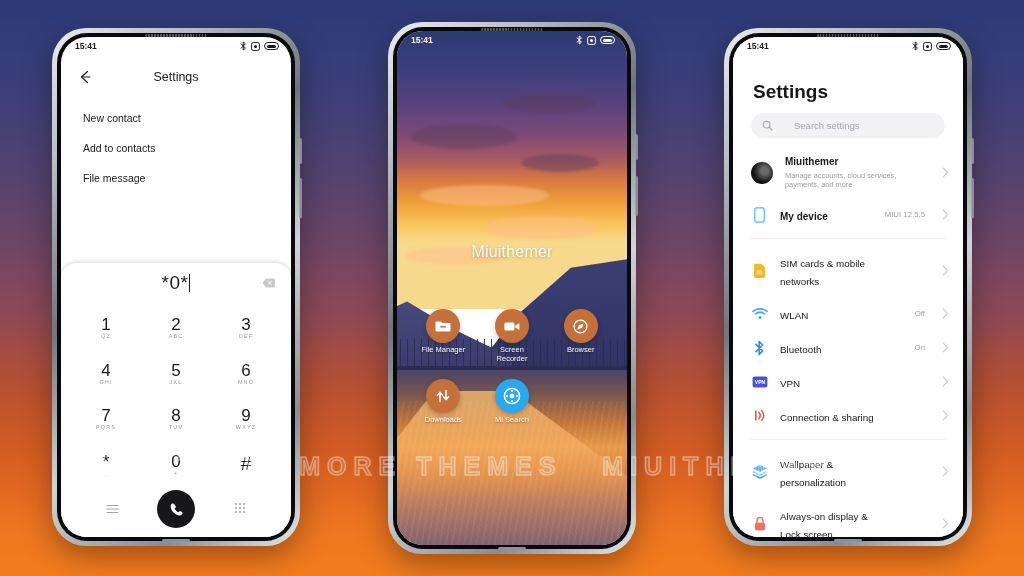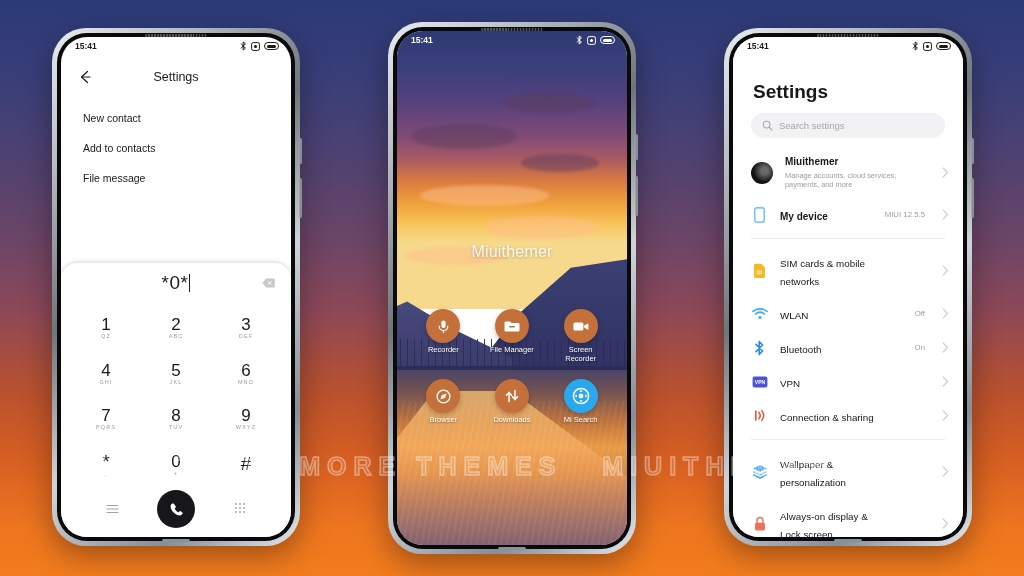--- a/index.html
+++ b/index.html
@@ -312,21 +312,21 @@
     color: #18181a;
     padding: 26px 20px 10px;
   }
   .searchbox {
     margin: 0 18px 10px;
     height: 25px;
     border-radius: 13px;
     background: #f2f2f4;
     display: flex; align-items: center;
     padding: 0 11px;
-    gap: 6px;
+    gap: 21px;
     cursor: text;
   }
   .search-ph { font-size: 9.5px; color: #a6a6ac; }
   .set-row {
     display: flex;
     align-items: center;
     padding: 8px 14px 8px 18px;
     gap: 12px;
     cursor: pointer;
     min-height: 34px;
@@ -522,30 +522,20 @@
             </svg>
           <span class="batt"></span>
         </span>
       </div>
 
       <div class="wp-brand">Miuithemer</div>
 
       <div class="appgrid">
         <div class="app">
           <span class="app-ic">
-            <svg width="17" height="17" viewBox="0 0 17 17">
-                <rect x="6.4" y="2.4" width="4.2" height="7.6" rx="2.1" fill="#fff"></rect>
-                <path d="M4.2 8.2 a4.3 4.3 0 0 0 8.6 0" fill="none" stroke="#fff" stroke-width="1.2" stroke-linecap="round"></path>
-                <path d="M8.5 12.5 V14.6" stroke="#fff" stroke-width="1.2" stroke-linecap="round"></path>
-              </svg>
-          </span>
-          <span class="app-lb">Recorder</span>
-        </div>
-        <div class="app">
-          <span class="app-ic">
             <svg width="18" height="15" viewBox="0 0 18 15">
                 <path d="M1.5 3.4 a1 1 0 0 1 1-1 H7 l1.4 1.6 H15.5 a1 1 0 0 1 1 1 v6.6 a1 1 0 0 1 -1 1 H2.5 a1 1 0 0 1 -1 -1 Z" fill="#fff"></path>
                 <rect x="6" y="7" width="6" height="1.4" rx="0.7" fill="#c4703a"></rect>
               </svg>
           </span>
           <span class="app-lb">File Manager</span>
         </div>
         <div class="app">
           <span class="app-ic">
             <svg width="18" height="13" viewBox="0 0 18 13">

